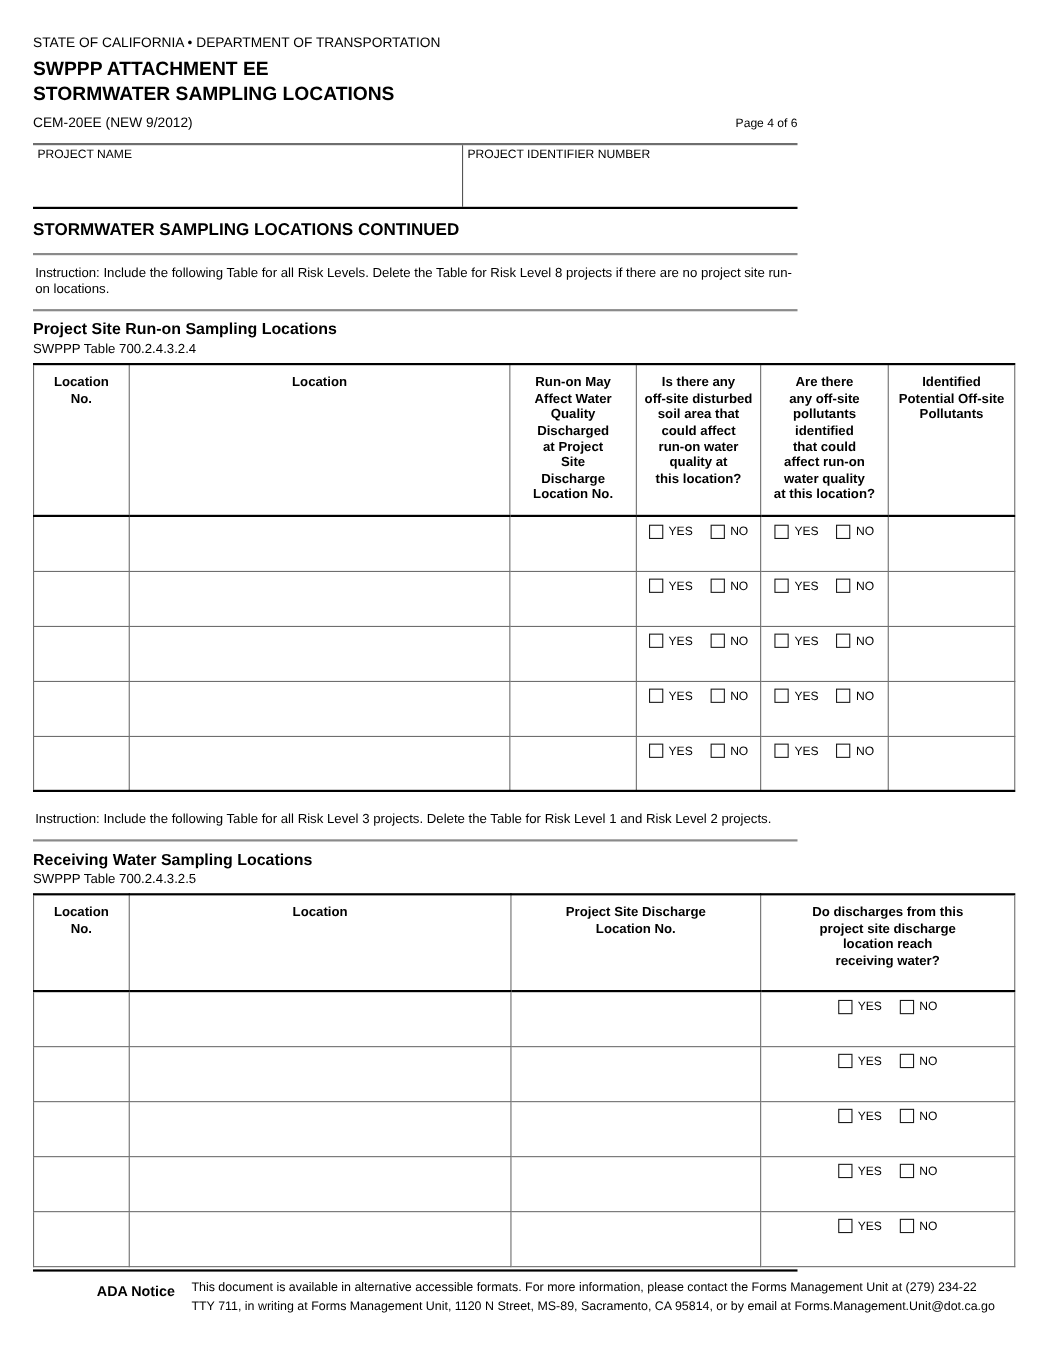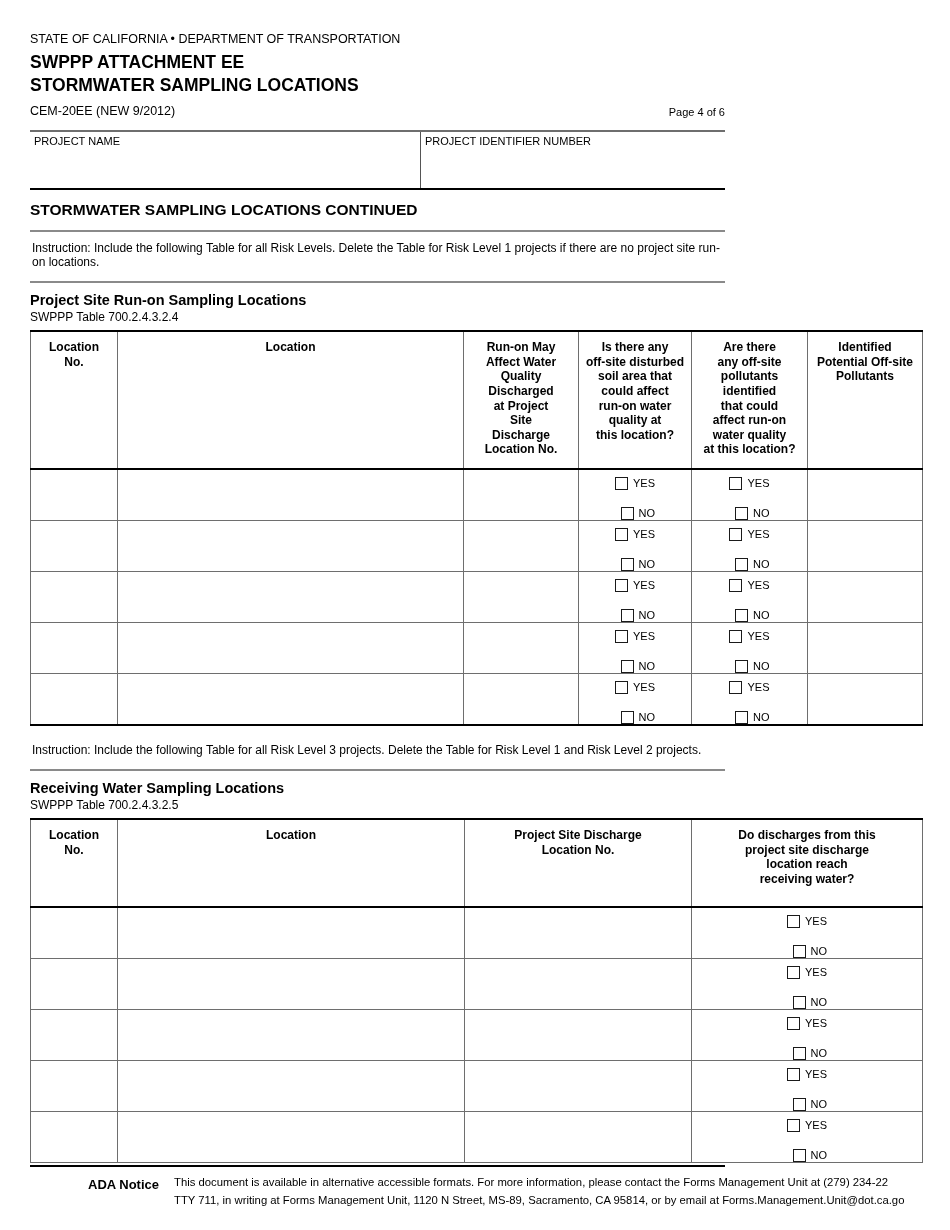--- a/index.html
+++ b/index.html
@@ -55,21 +55,21 @@
     vertical-align: top; text-align: center; padding: 0;
   }
   .run-on-table th { height: 138px; }
   .run-on-table td { height: 50px; }
   .run-on-table { border-bottom: 2.5px solid #000; }
   .run-on-table tbody tr:last-child td { border-bottom: none; }
   .receiving-table th { height: 88px; }
   .receiving-table td { height: 50px; }
 
   
-  .ckgroup { display: inline-flex; flex-direction: column; align-items: flex-end; gap: 16px; margin-top: 6px; }
+  .ckgroup { display: inline-flex; flex-direction: row; align-items: flex-end; gap: 16px; margin-top: 6px; }
   .ckrow { display: flex; align-items: center; gap: 5px; font-size: 11px; line-height: 14px; cursor: default; }
   .checkbox { width: 13px; height: 13px; border: 1.5px solid #1a1a1a; background: #fff; display: inline-block; flex: none; }
 
   
   .footer { display: flex; margin-top: 7px; align-items: flex-start; }
   .ada-label { font-size: 13px; font-weight: bold; margin-left: 58px; white-space: nowrap; padding-top: 3px; }
   .ada-text { font-size: 11.3px; line-height: 1.58; margin-left: 15px; }
   .ada-text div { white-space: nowrap; }
 </style>
 </head>
@@ -93,21 +93,21 @@
       <div></div>
     </div>
     <div class="project-cell pc-3">
       <div>PROJECT IDENTIFIER NUMBER</div>
       <div></div>
     </div>
   </div>
 
   <div class="section-title">STORMWATER SAMPLING LOCATIONS CONTINUED</div>
   <hr class="rule-gray">
-  <div class="instruction">Instruction: Include the following Table for all Risk Levels. Delete the Table for Risk Level 1 projects if there are no project site run-on locations.</div>
+  <div class="instruction">Instruction: Include the following Table for all Risk Levels. Delete the Table for Risk Level 8 projects if there are no project site run-on locations.</div>
   <hr class="rule-gray">
 
   <div class="table-heading">Project Site Run-on Sampling Locations</div>
   <div class="table-subheading">SWPPP Table 700.2.4.3.2.4</div>
 
   <table class="form-table run-on-table">
     <colgroup>
       <col style="width:87px">
         <col style="width:346px">
         <col style="width:115px">

